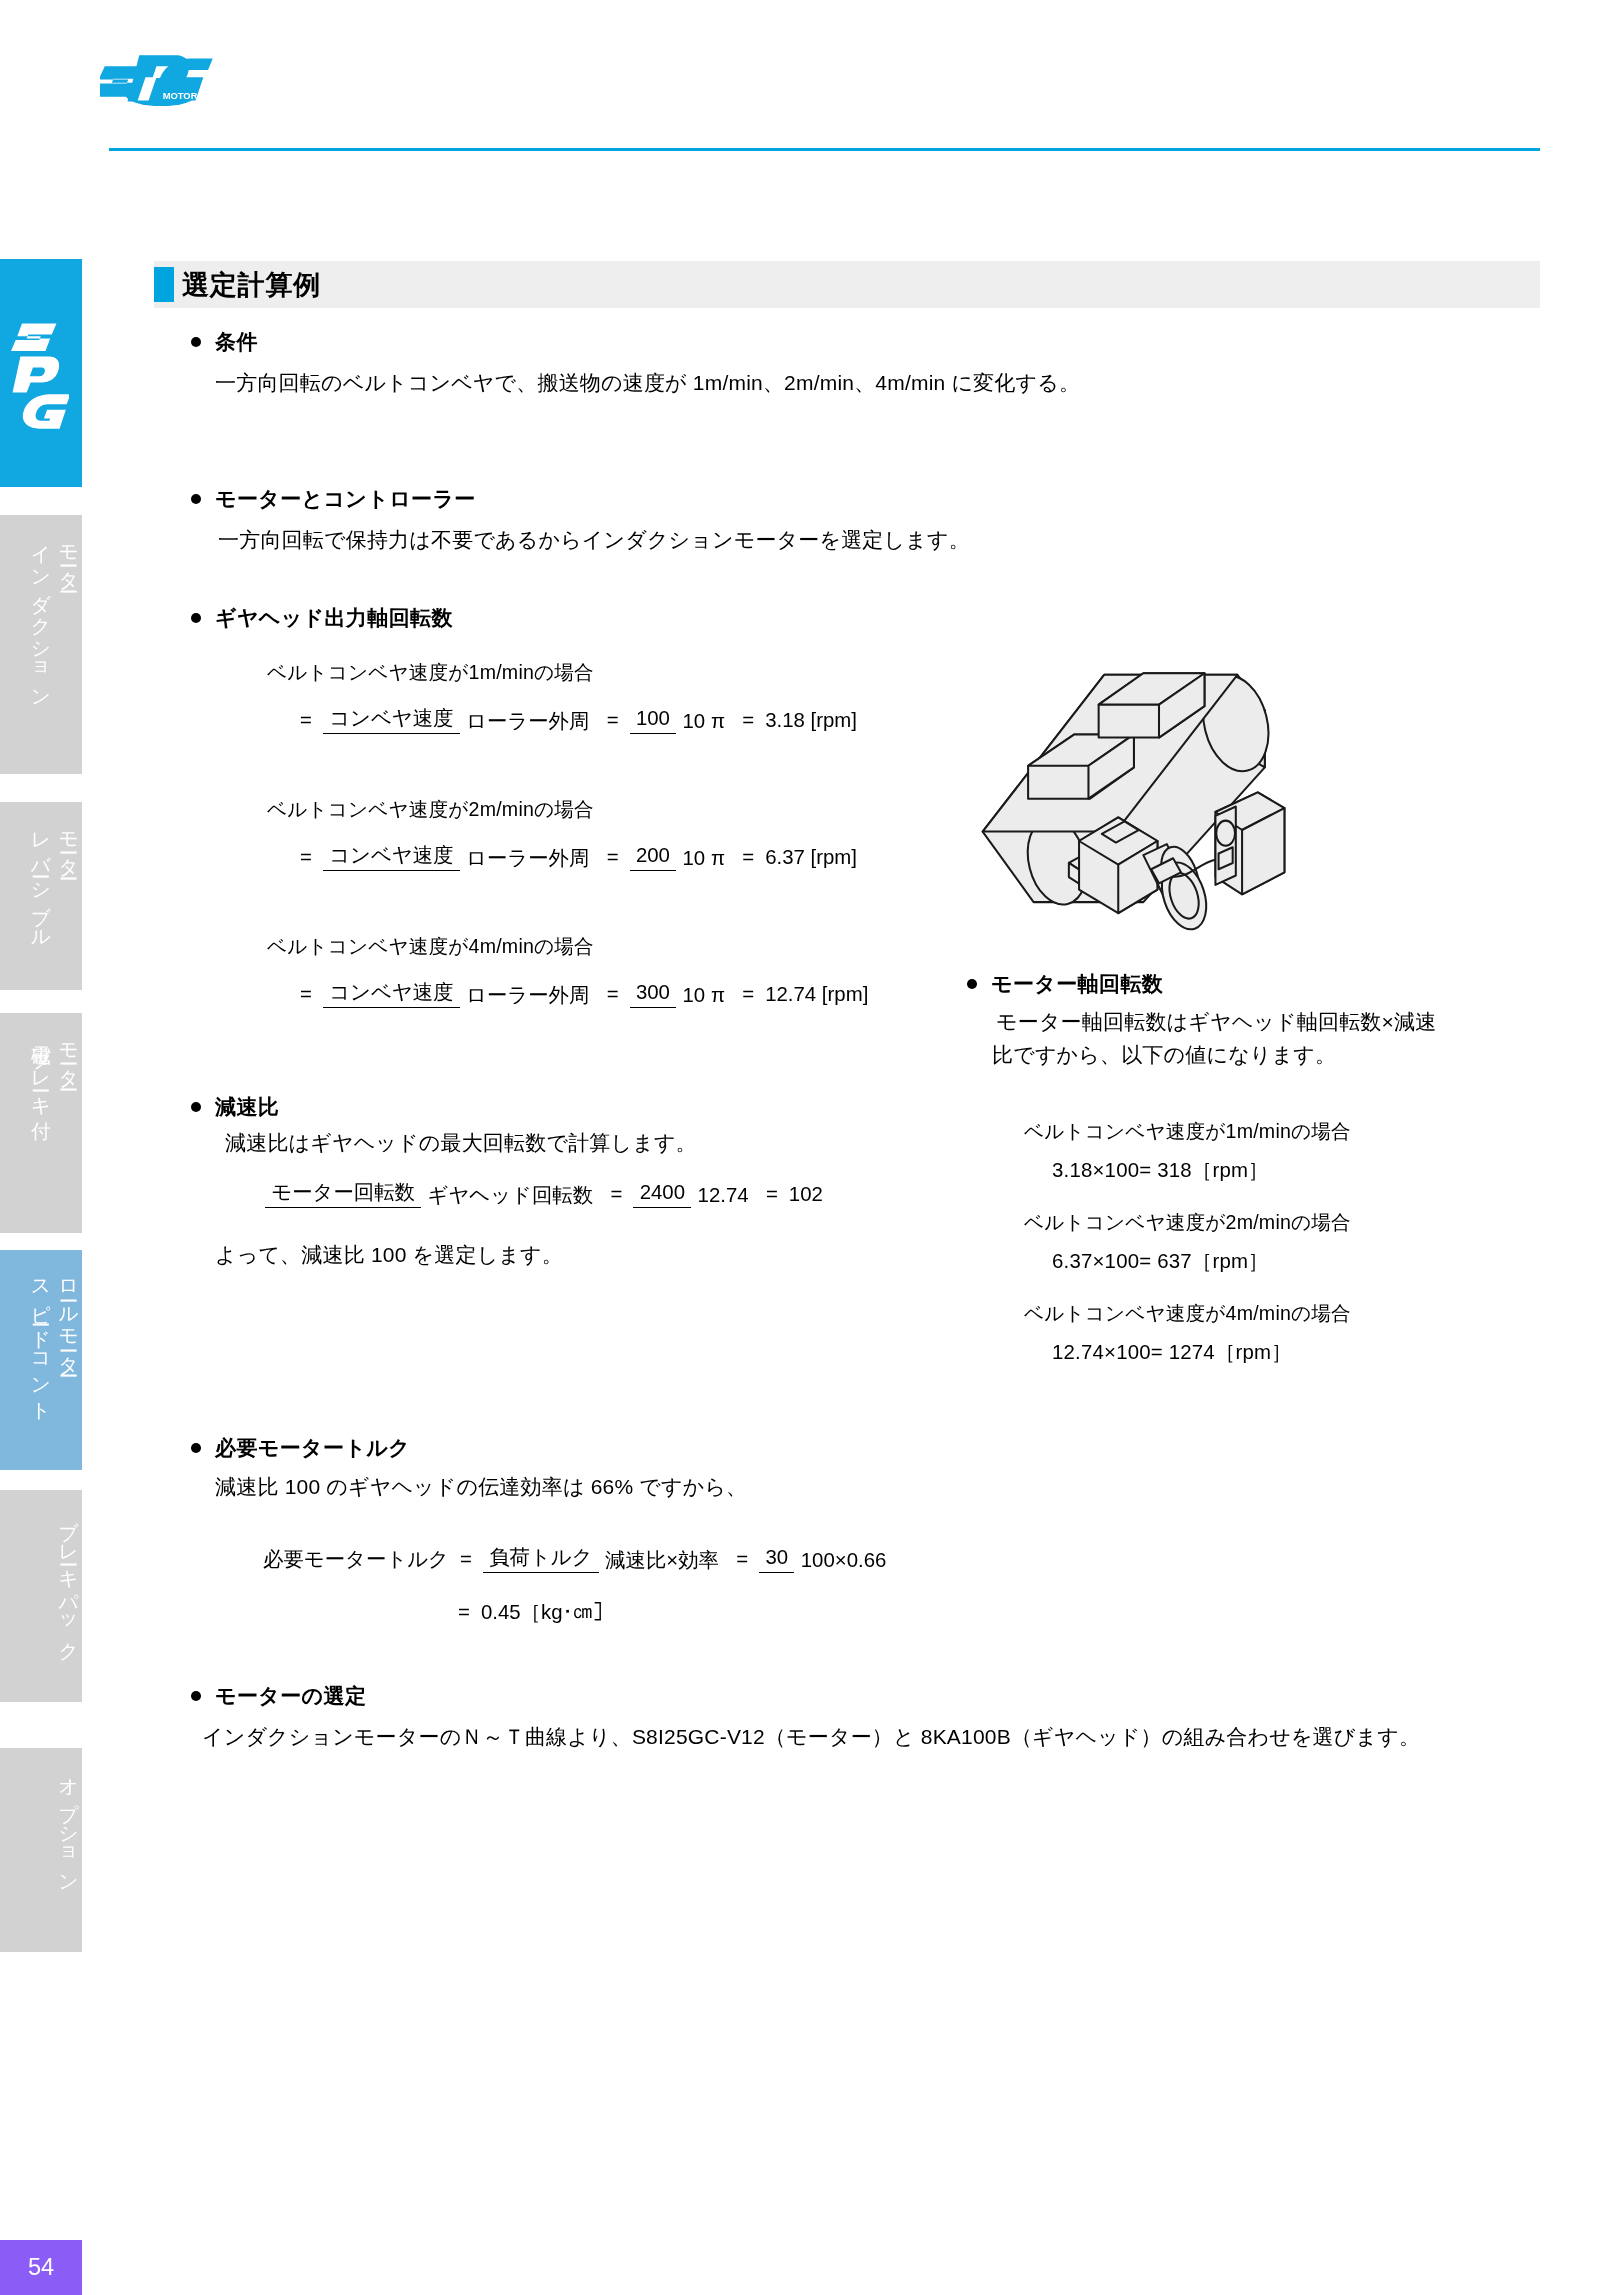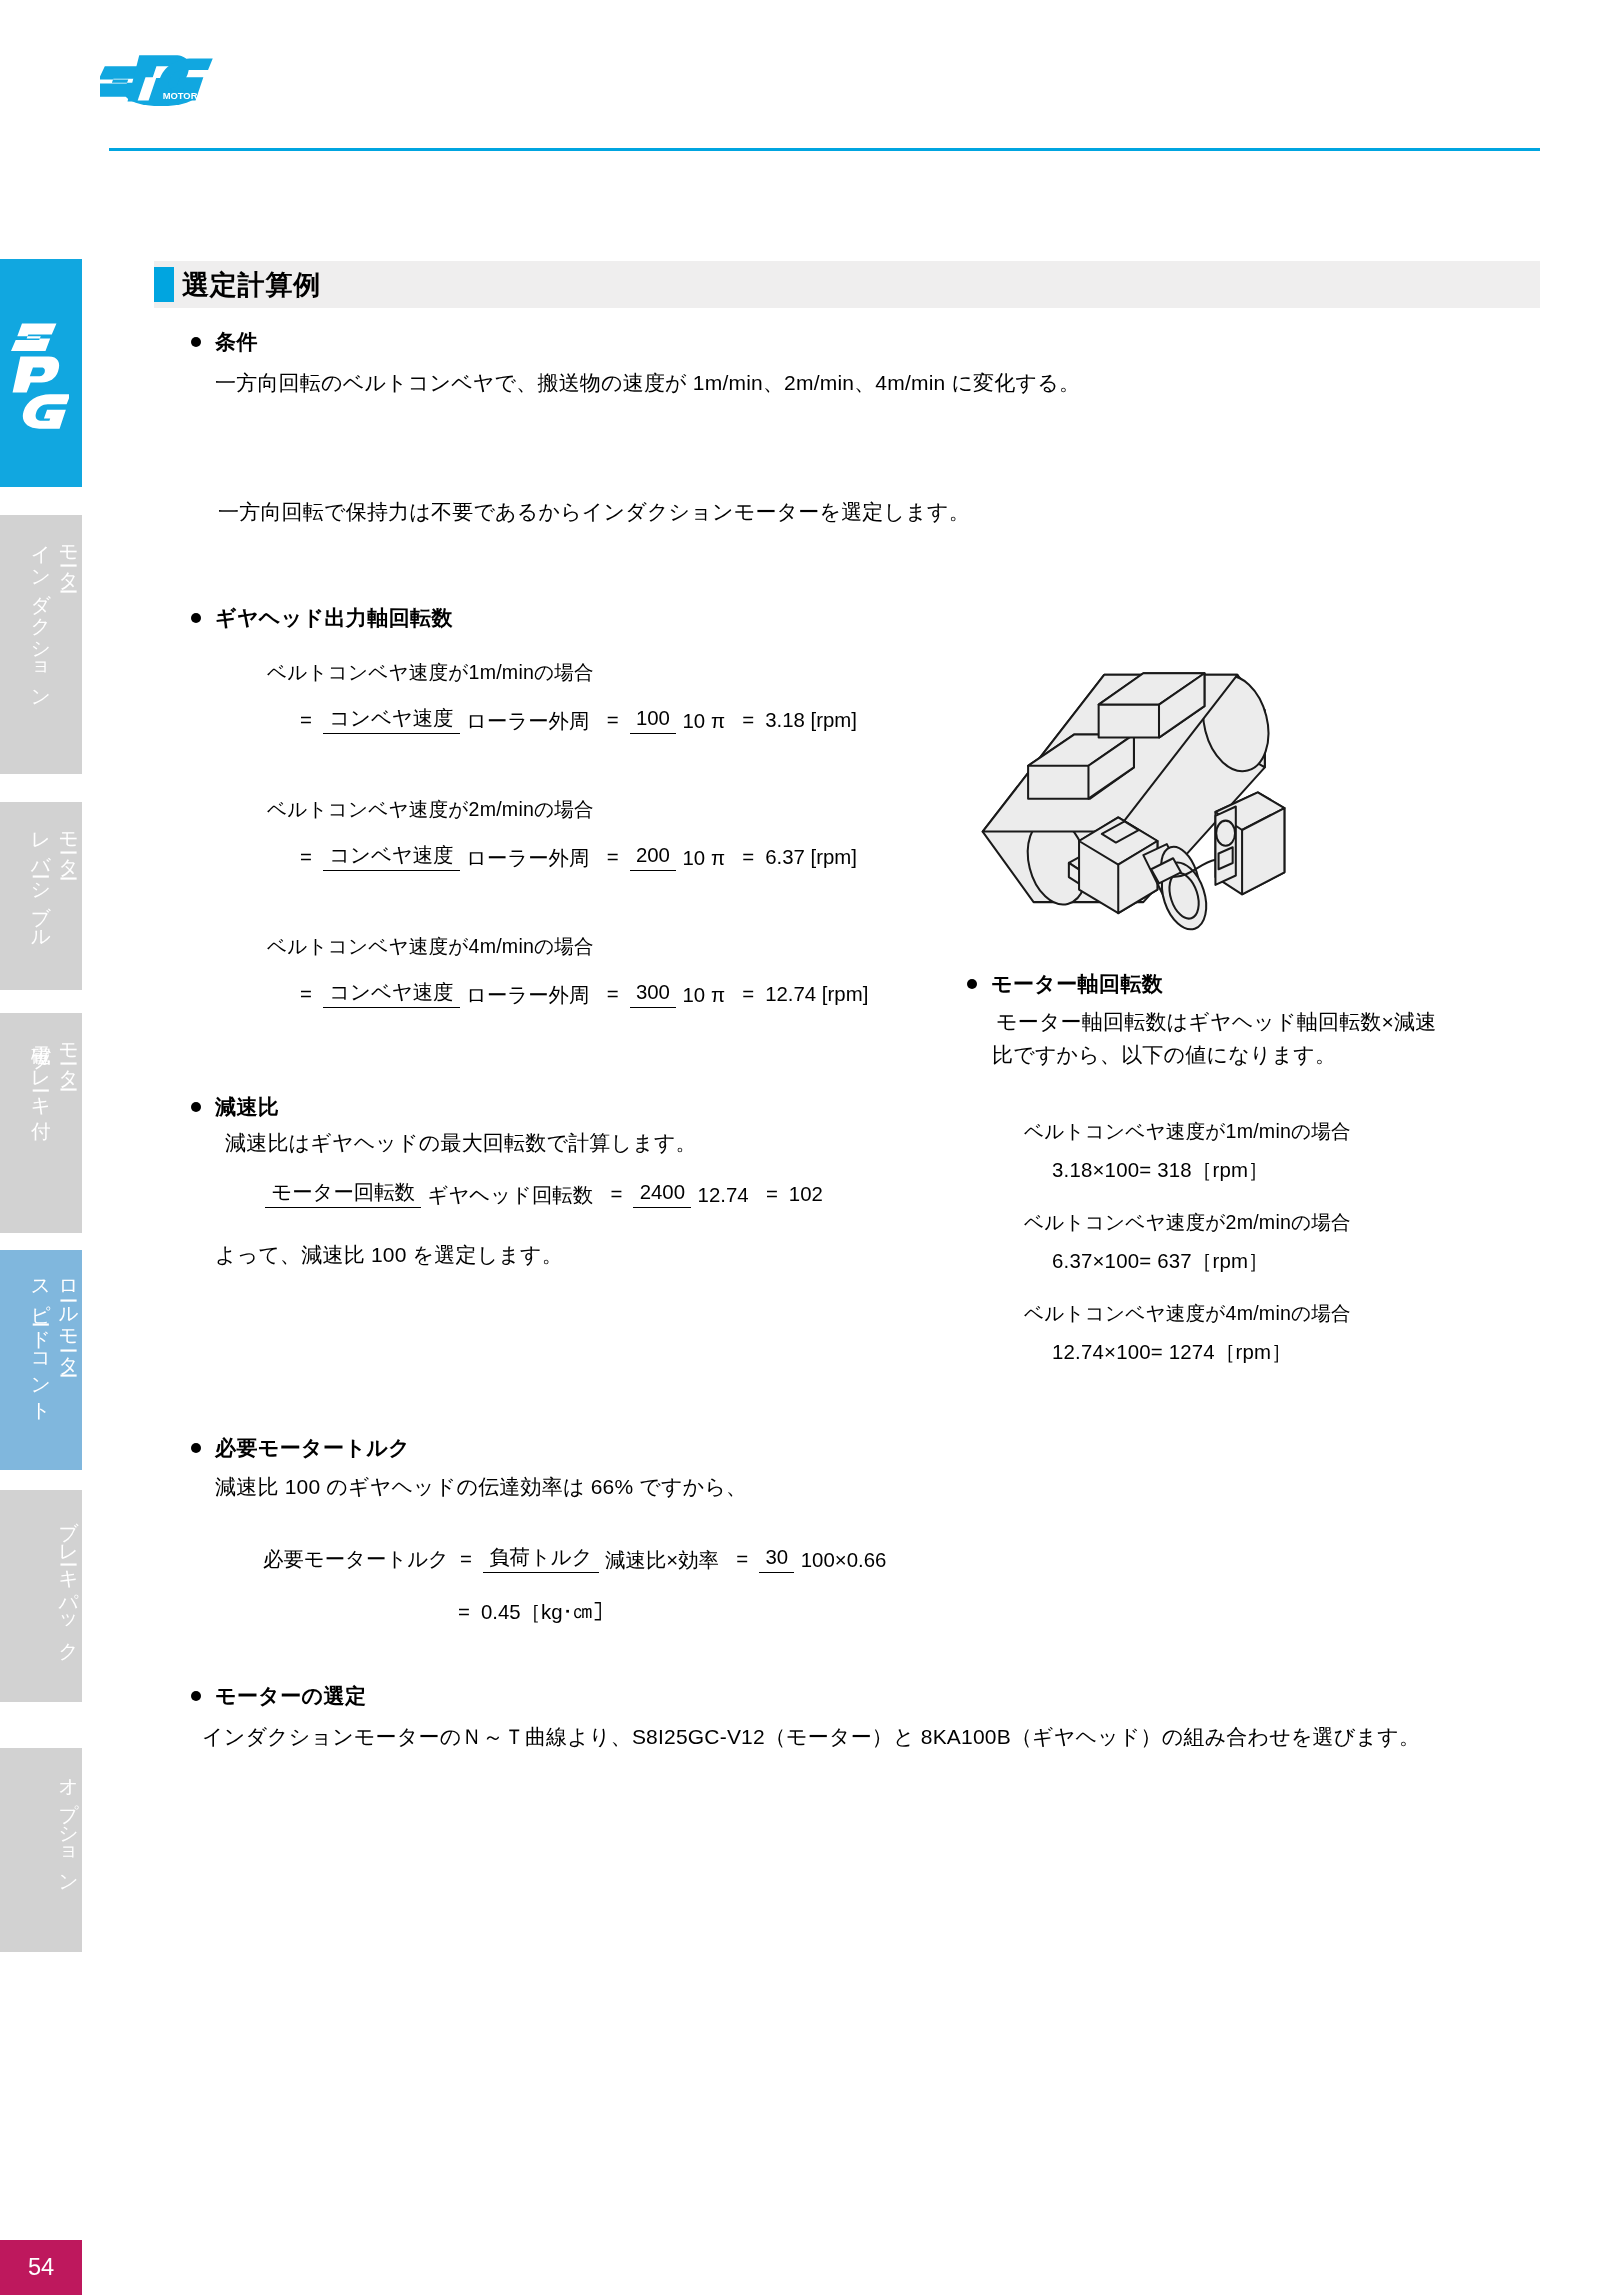--- a/index.html
+++ b/index.html
@@ -39,21 +39,21 @@
     padding-top: 17.3px;
     box-sizing: border-box;
     font-weight: 500;
   }
   .side-tab.active { background: #80b7dd; }
   .side-tab .l1 { display: block; }
 
   #page-num {
     position: absolute; left: 0; bottom: 0;
     width: 82px; height: 55px;
-    background: #be185d;
+    background: #8b5cf6;
     color: #fff;
     font-size: 23.6px;
     display: flex; align-items: center; justify-content: center;
   }
 
   
   #logo-main { position: absolute; left: 100px; top: 49px; }
   #header-rule {
     position: absolute; left: 109px; top: 148px;
     width: 1431px; height: 3.1px;
@@ -199,20 +199,21 @@
 <div id="sec-title-bar"></div>
 <div id="sec-title-sq"></div>
 <div id="sec-title-text">選定計算例</div>
 
 <div class="blk" style="left:188px; top:328px;">
   <div class="bullet-head">条件</div>
   <div class="body-line" style="margin-top:11px; margin-left:27px;">一方向回転のベルトコンベヤで、搬送物の速度が 1m/min、2m/min、4m/min に変化する。</div>
 </div>
 
 <div class="blk" style="left:188px; top:485px;">
+  <div class="bullet-head">モーターとコントローラー</div>
   <div class="body-line" style="margin-top:11px; margin-left:30px;">一方向回転で保持力は不要であるからインダクションモーターを選定します。</div>
 </div>
 
 <div class="blk" style="left:188px; top:604px;">
   <div class="bullet-head">ギヤヘッド出力軸回転数</div>
 </div>
 
 <div class="blk" style="left:267px; top:659px;">
   <div class="case-line">ベルトコンベヤ速度が1m/minの場合</div>
   <div class="formula" style="margin-top:20.4px; margin-left:22px;">

